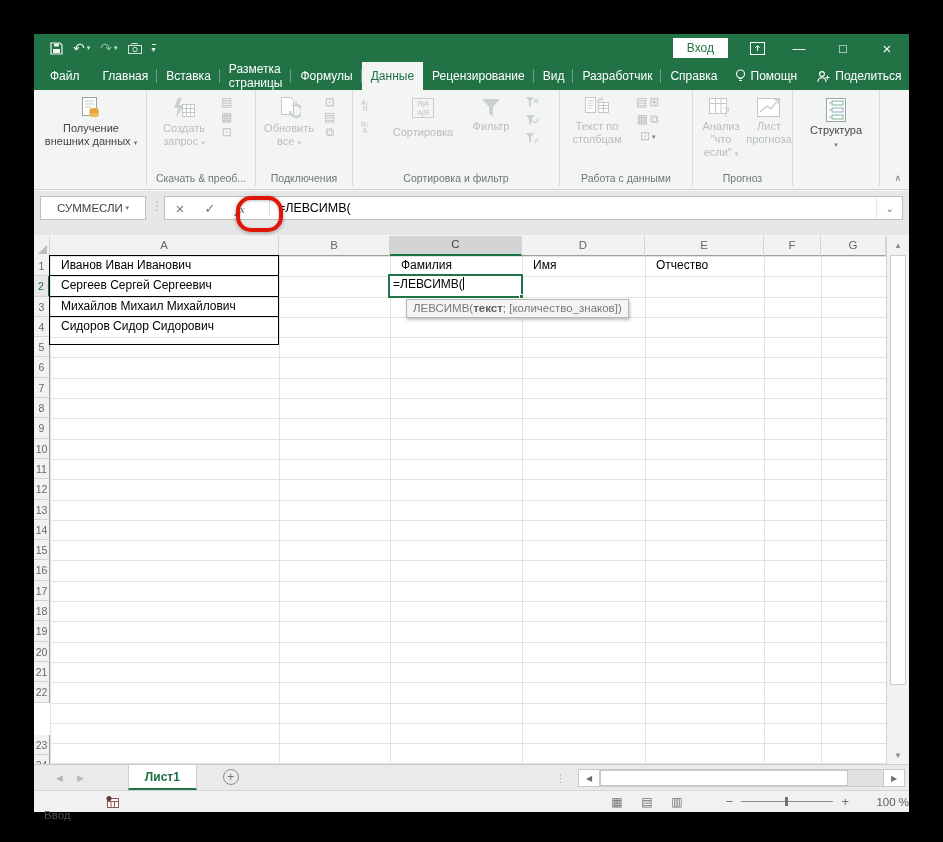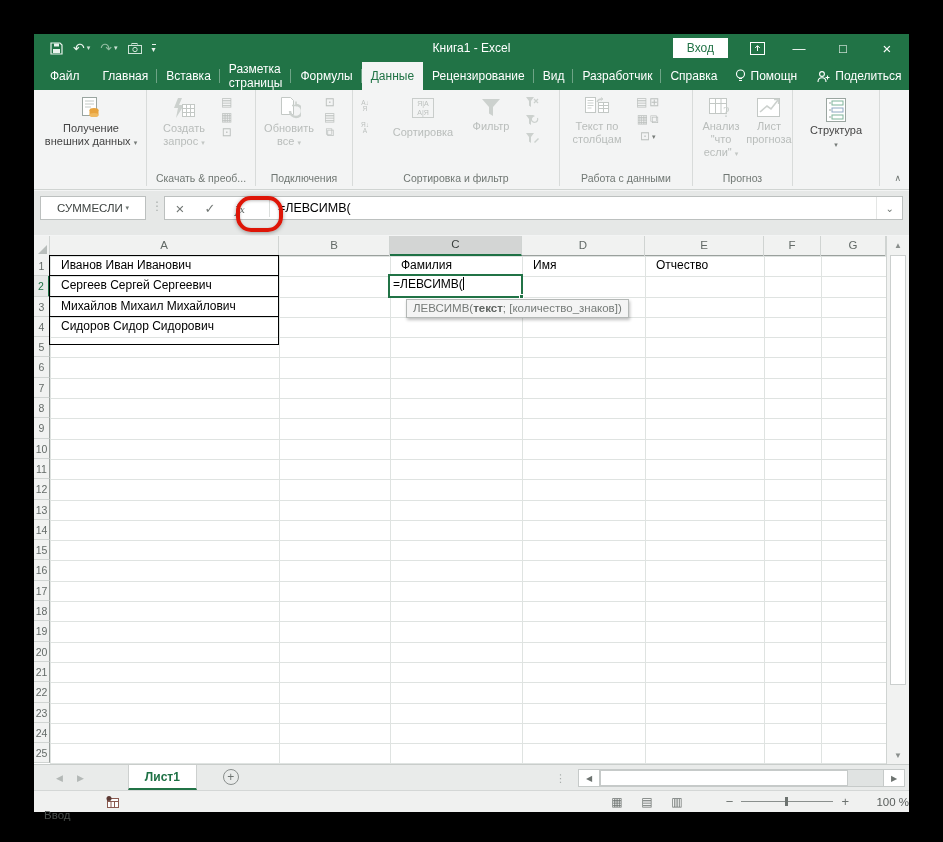--- a/index.html
+++ b/index.html
@@ -164,21 +164,20 @@
         </span>
       <span class="qbtn">
         <svg width="14" height="11" viewBox="0 0 14 11">
             <rect x="0.5" y="2.5" width="13" height="8" fill="none" stroke="#cfe4d8"></rect>
             <rect x="4" y="0.5" width="5" height="2" fill="none" stroke="#cfe4d8"></rect>
             <circle cx="7" cy="6.5" r="2.2" fill="none" stroke="#cfe4d8"></circle>
           </svg>
       </span>
       <span class="qat-custom">▾</span>
     </div>
-    <div class="title-text">Книга1 - Excel</div>
     <div class="tb-right">
       <span class="signin">Вход</span>
       <span class="ribbon-display-icon">
         <svg width="15" height="13" viewBox="0 0 15 13">
             <rect x="0.5" y="0.5" width="14" height="12" fill="none" stroke="#fff"></rect>
             <path d="M7.5 9 L7.5 4 M5.2 6 L7.5 3.6 L9.8 6" fill="none" stroke="#fff"></path>
           </svg>
       </span>
       <span class="winctl">—</span>
       <span class="winctl">□</span>
@@ -460,21 +459,21 @@
         <div class="rhdr" style="height: 20.3px; line-height: 20.3px;">13</div>
         <div class="rhdr" style="height: 20.3px; line-height: 20.3px;">14</div>
         <div class="rhdr" style="height: 20.3px; line-height: 20.3px;">15</div>
         <div class="rhdr" style="height: 20.3px; line-height: 20.3px;">16</div>
         <div class="rhdr" style="height: 20.3px; line-height: 20.3px;">17</div>
         <div class="rhdr" style="height: 20.3px; line-height: 20.3px;">18</div>
         <div class="rhdr" style="height: 20.3px; line-height: 20.3px;">19</div>
         <div class="rhdr" style="height: 20.3px; line-height: 20.3px;">20</div>
         <div class="rhdr" style="height: 20.3px; line-height: 20.3px;">21</div>
         <div class="rhdr" style="height: 20.3px; line-height: 20.3px;">22</div>
-        <div class="rhdr" style="height: 20.3px; line-height: 20.3px;">23</div>
+        <div class="rhdr" style="height: 20.3px; line-height: 20.3px; margin-top: 32px;">23</div>
         <div class="rhdr" style="height: 20.3px; line-height: 20.3px;">24</div>
         <div class="rhdr" style="height: 20.3px; line-height: 20.3px;">25</div>
       </div>
     <div class="gridarea" id="gridarea">
         <div class="vline" style="left: 0px;"></div>
         <div class="vline" style="left: 229px;"></div>
         <div class="vline" style="left: 340px;"></div>
         <div class="vline" style="left: 472px;"></div>
         <div class="vline" style="left: 595px;"></div>
         <div class="vline" style="left: 714px;"></div>

